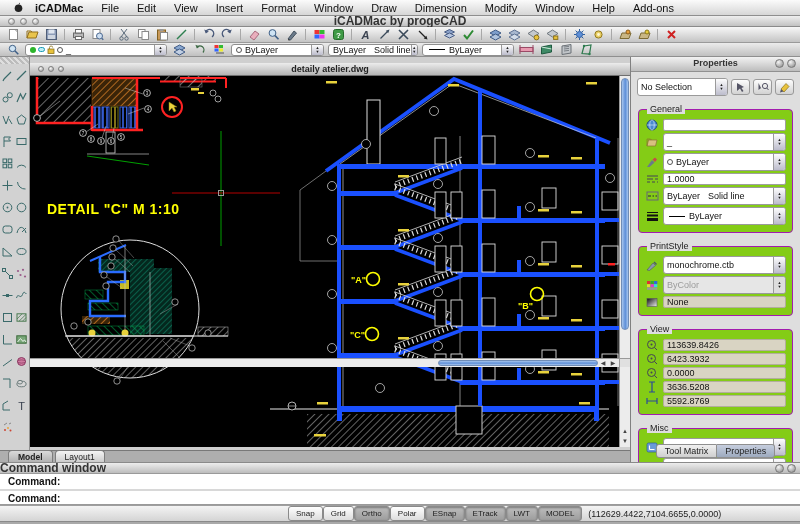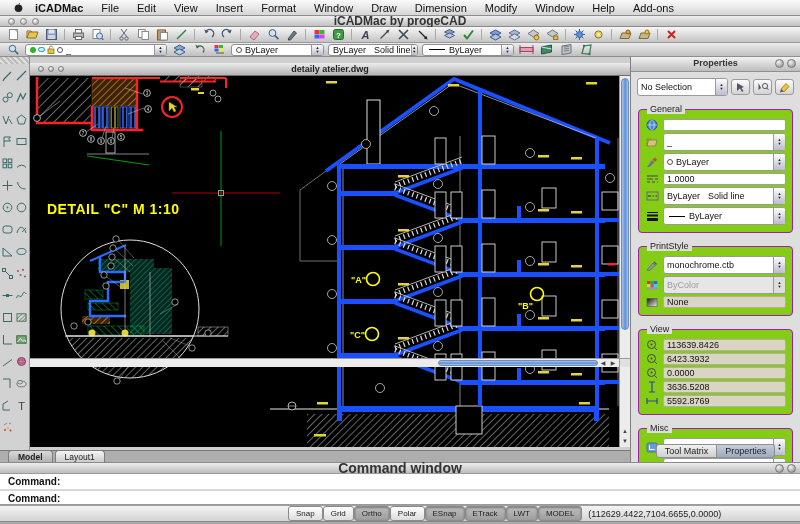--- a/index.html
+++ b/index.html
@@ -90,21 +90,21 @@
   .ptab.first{border-radius:3px 0 0 3px}
   .ptab.on{background:linear-gradient(#c6cede,#9daabf);border-radius:0 3px 3px 0;border-left:none}
   
   #mtabs{position:absolute;top:450px;left:0;width:630px;height:12px;background:#aeaeae;
      border-top:1px solid #787878;display:flex;align-items:flex-end;padding-left:8px;box-sizing:border-box;gap:2px}
   .mtab{height:11px;padding:0 9px;border:1px solid #7d7d7d;border-bottom:none;border-radius:4px 4px 0 0;
      background:linear-gradient(#f4f4f4,#cdcdcd);font-size:8.5px;display:flex;align-items:center;color:#222}
   .mtab.on{background:linear-gradient(#dadada,#b2b2b2);font-weight:bold}
   #cmdtitle{position:absolute;top:462px;left:0;width:800px;height:12px;
      background:linear-gradient(#ededed,#bdbdbd);border-top:1px solid #8a8a8a;border-bottom:1px solid #9a9a9a;box-sizing:border-box}
-  #cmdtitle .ct{position:absolute;left:0;right:0;text-align:center;font-size:14px;font-weight:bold;color:#333;line-height:11px}
+  #cmdtitle .ct{position:absolute;left:0;right:0;font-size:12px;font-weight:bold;color:#333;line-height:11px}
   #cmdbody{position:absolute;top:474px;left:0;width:800px;height:31px;background:#fff;border-bottom:1px solid #9a9a9a;box-sizing:border-box}
   #cmdhist{position:absolute;top:0;left:0;right:0;height:17px;border-bottom:2px solid #d8d8d8;box-sizing:border-box}
   #cmdline{position:absolute;top:19px;left:0;right:0;height:12px}
   .prompt{font-size:10px;font-weight:bold;color:#111;padding:2px 0 0 8px}
   #statusbar{position:absolute;top:505px;left:0;width:800px;height:16px;
      background:linear-gradient(#f4f4f4,#d4d4d4);border-top:1px solid #9f9f9f;box-sizing:border-box;
      display:flex;align-items:center;padding-left:288px;gap:0}
   .sbtn{height:13px;padding:0 7px;border:1px solid #8a8a8a;border-radius:3px;
      background:linear-gradient(#ffffff,#dcdcdc);font-size:8px;display:flex;align-items:center;color:#222;flex:0 0 auto}
   .sbtn.on{background:linear-gradient(#bdbdbd,#9d9d9d);box-shadow:inset 0 1px 2px rgba(0,0,0,.35)}

